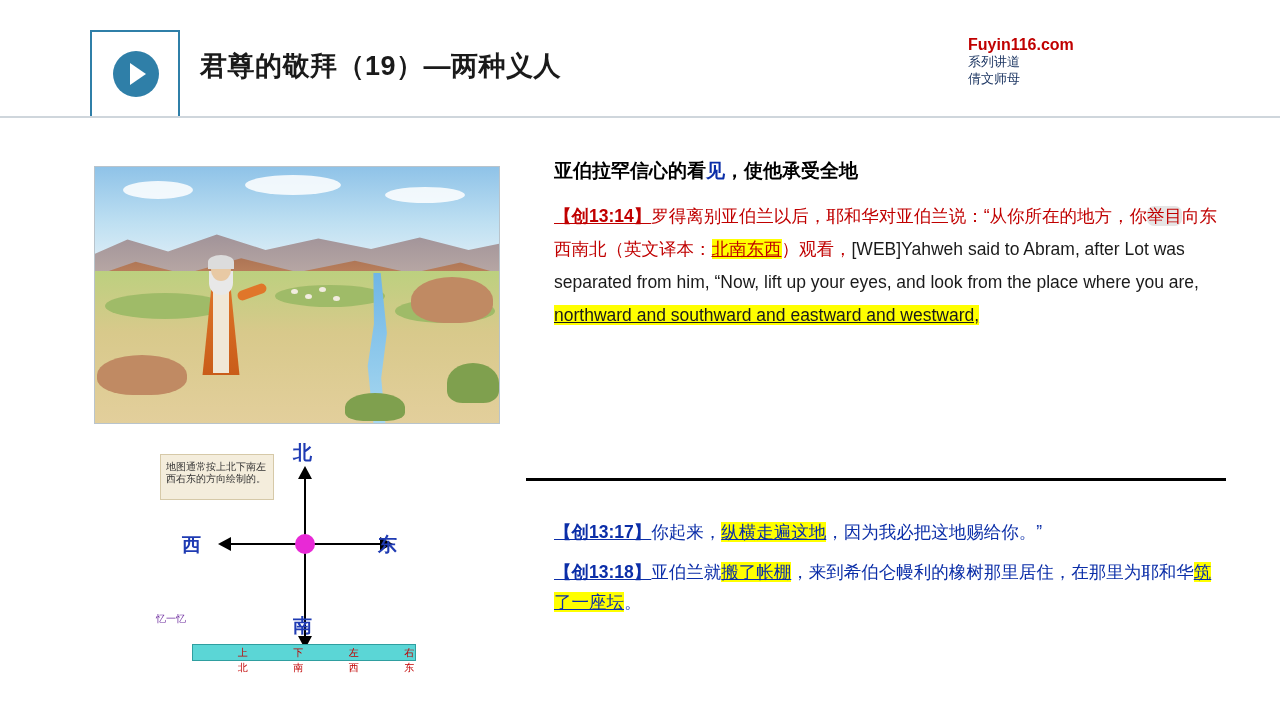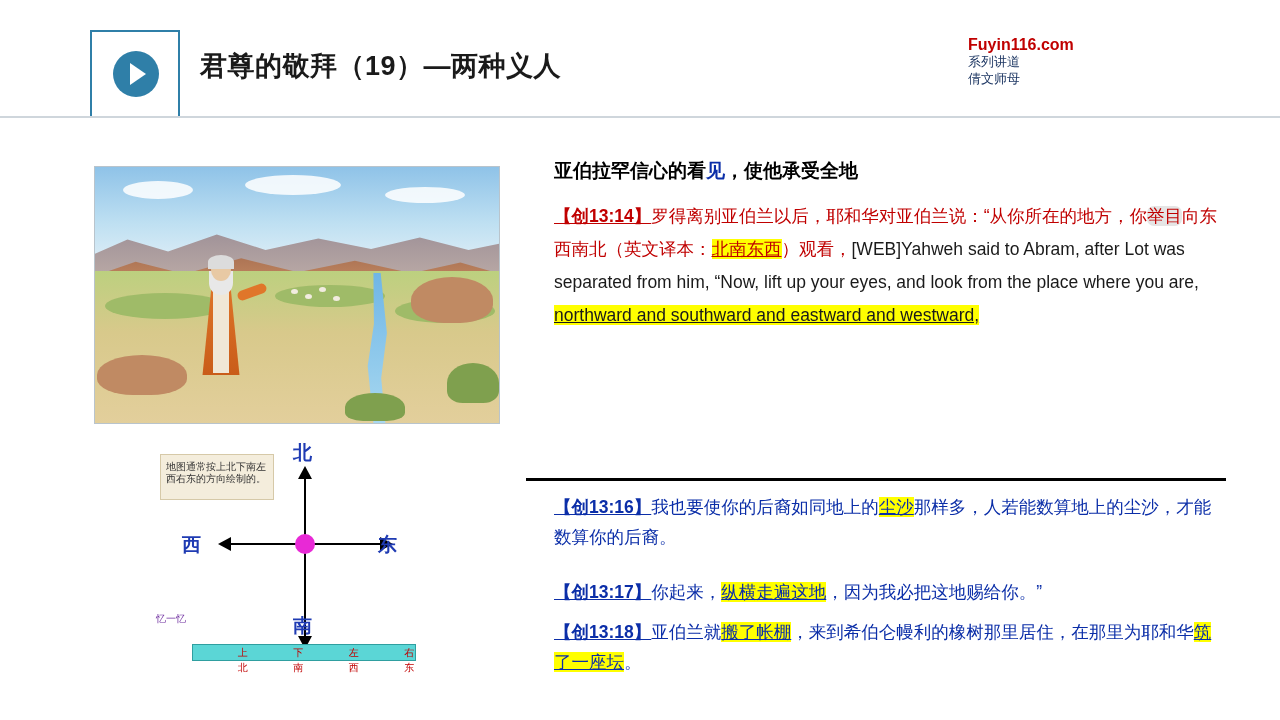--- a/index.html
+++ b/index.html
@@ -335,22 +335,19 @@
 
   <div class="verse indent">
     <span class="ref">【创13:14】</span><span class="red">罗得离别亚伯兰以后，耶和华对亚伯兰说：“从你所在的地方，你</span><span class="red hl">举目</span><span class="red">向东西南北（英文译本：</span><span class="red hl-u">北南东西</span><span class="red">）观看，</span><span>[WEB]Yahweh said to Abram, after Lot was separated from him, “Now, lift up your eyes, and look from the place where you are, </span><span class="hl-u">northward and southward and eastward and westward,</span>
   </div>
 
 </div>
 
 <div class="divider"></div>
 
 <div class="block2">
-  <div class="verse indent">
-    <span class="ref">【创13:16】</span><span>我也要使你的后裔如同地上的</span><span class="hl-u">尘沙</span><span>那样多，人若能数算地上的尘沙，才能数算你的后裔。</span>
-  </div>
   <div class="verse indent" style="margin-top:25px;">
     <span class="ref">【创13:17】</span><span>你起来，</span><span class="hl-u">纵横走遍这地</span><span>，因为我必把这地赐给你。”</span>
   </div>
   <div class="verse indent" style="margin-top:10px;">
     <span class="ref">【创13:18】</span><span>亚伯兰就</span><span class="hl-u">搬了帐棚</span><span>，来到希伯仑幔利的橡树那里居住，在那里为耶和华</span><span class="hl-u">筑了一座坛</span><span>。</span>
   </div>
 </div>
 
 </body></html>

